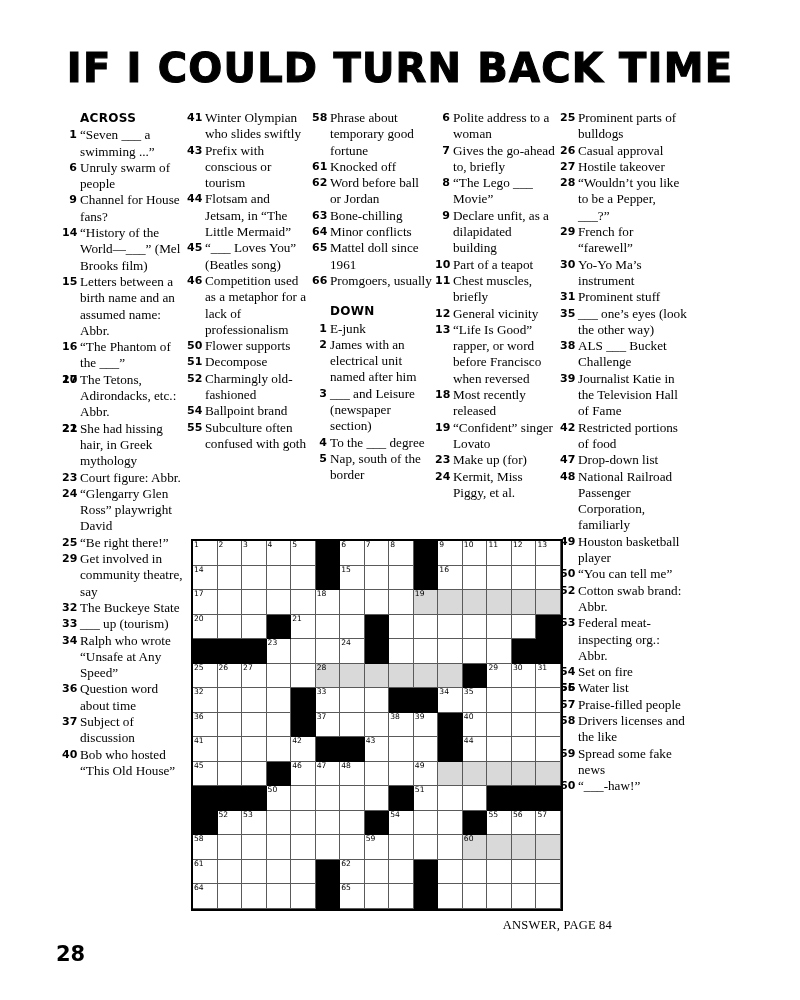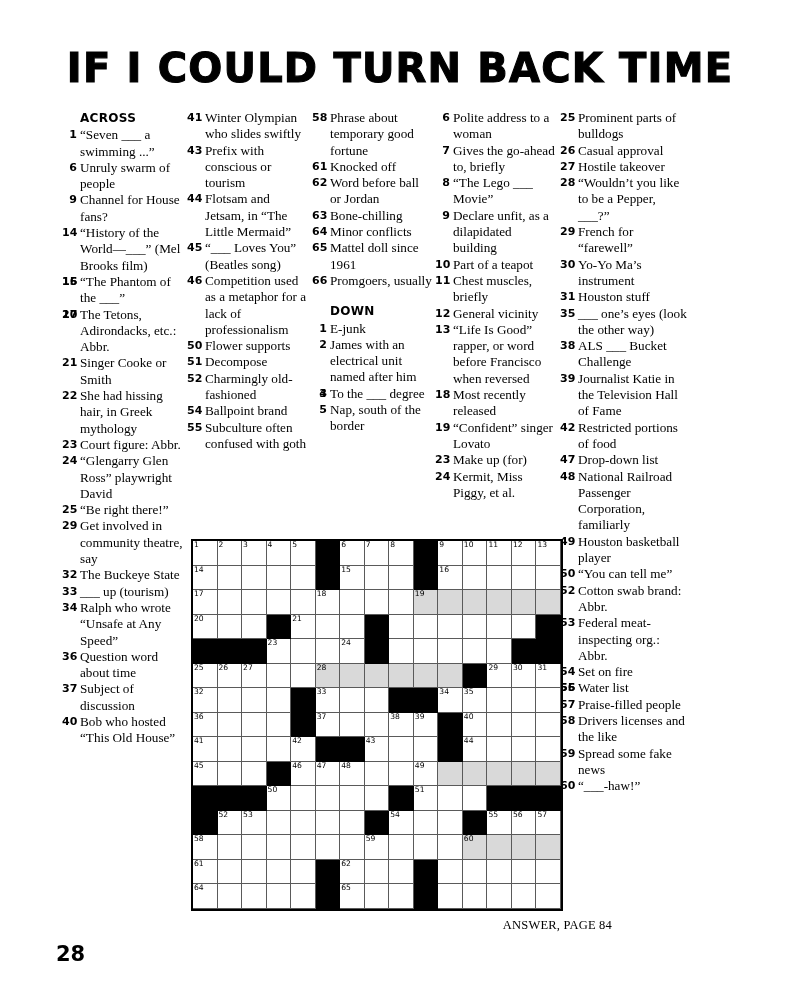--- a/index.html
+++ b/index.html
@@ -156,35 +156,35 @@
       <div class="clue">
         <span class="num">9</span>
         <span class="txt">Channel for House fans?</span>
       </div>
       <div class="clue">
         <span class="num">14</span>
         <span class="txt">“History of the World—___” (Mel Brooks film)</span>
       </div>
       <div class="clue">
         <span class="num">15</span>
+        <span class="txt">Letters between a birth name and an assumed name: Abbr.</span>
       </div>
       <div class="clue">
         <span class="num">16</span>
         <span class="txt">“The Phantom of the ___”</span>
       </div>
       <div class="clue">
         <span class="num">17</span>
       </div>
       <div class="clue">
         <span class="num">20</span>
         <span class="txt">The Tetons, Adirondacks, etc.: Abbr.</span>
       </div>
       <div class="clue">
         <span class="num">21</span>
-        <span class="txt">Singer Cooke or Smith</span>
       </div>
       <div class="clue">
         <span class="num">22</span>
         <span class="txt">She had hissing hair, in Greek mythology</span>
       </div>
       <div class="clue">
         <span class="num">23</span>
         <span class="txt">Court figure: Abbr.</span>
       </div>
       <div class="clue">
@@ -299,20 +299,21 @@
       <div class="clue">
         <span class="num">1</span>
         <span class="txt">E-junk</span>
       </div>
       <div class="clue">
         <span class="num">2</span>
         <span class="txt">James with an electrical unit named after him</span>
       </div>
       <div class="clue">
         <span class="num">3</span>
+        <span class="txt">___ and Leisure (newspaper section)</span>
       </div>
       <div class="clue">
         <span class="num">4</span>
         <span class="txt">To the ___ degree</span>
       </div>
       <div class="clue">
         <span class="num">5</span>
         <span class="txt">Nap, south of the border</span>
       </div>
     </div>
@@ -386,21 +387,21 @@
       <div class="clue">
         <span class="num">29</span>
         <span class="txt">French for “farewell”</span>
       </div>
       <div class="clue">
         <span class="num">30</span>
         <span class="txt">Yo-Yo Ma’s instrument</span>
       </div>
       <div class="clue">
         <span class="num">31</span>
-        <span class="txt">Houston stuff</span>
+        <span class="txt">Prominent stuff</span>
       </div>
       <div class="clue">
         <span class="num">35</span>
         <span class="txt">___ one’s eyes (look the other way)</span>
       </div>
       <div class="clue">
         <span class="num">38</span>
         <span class="txt">ALS ___ Bucket Challenge</span>
       </div>
       <div class="clue">

